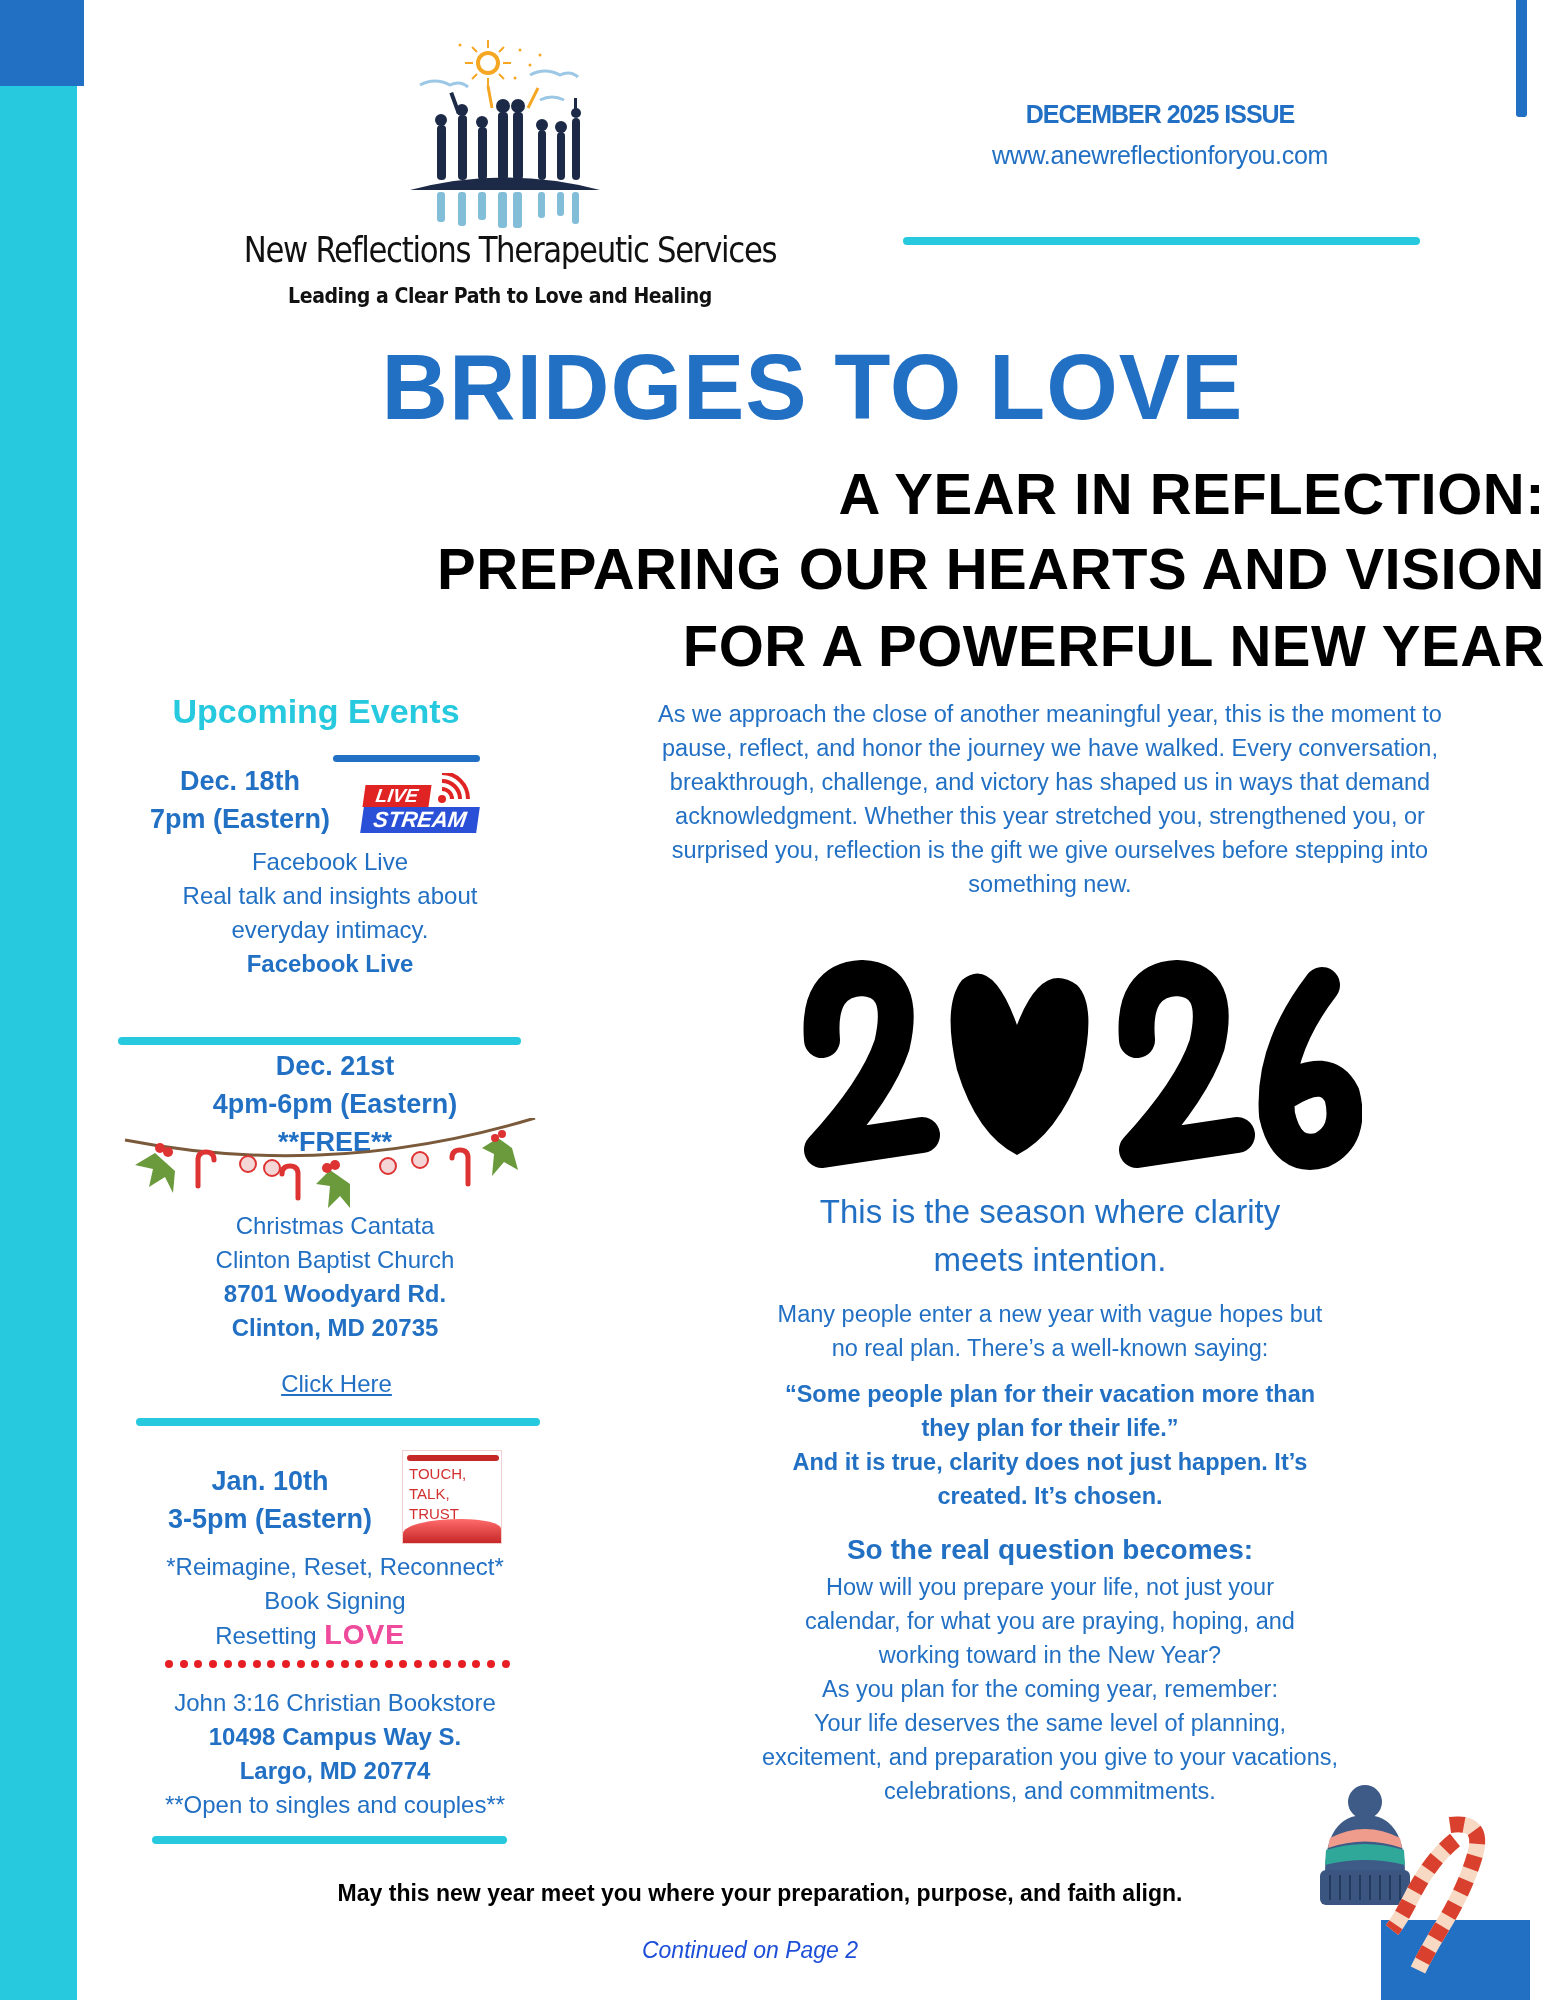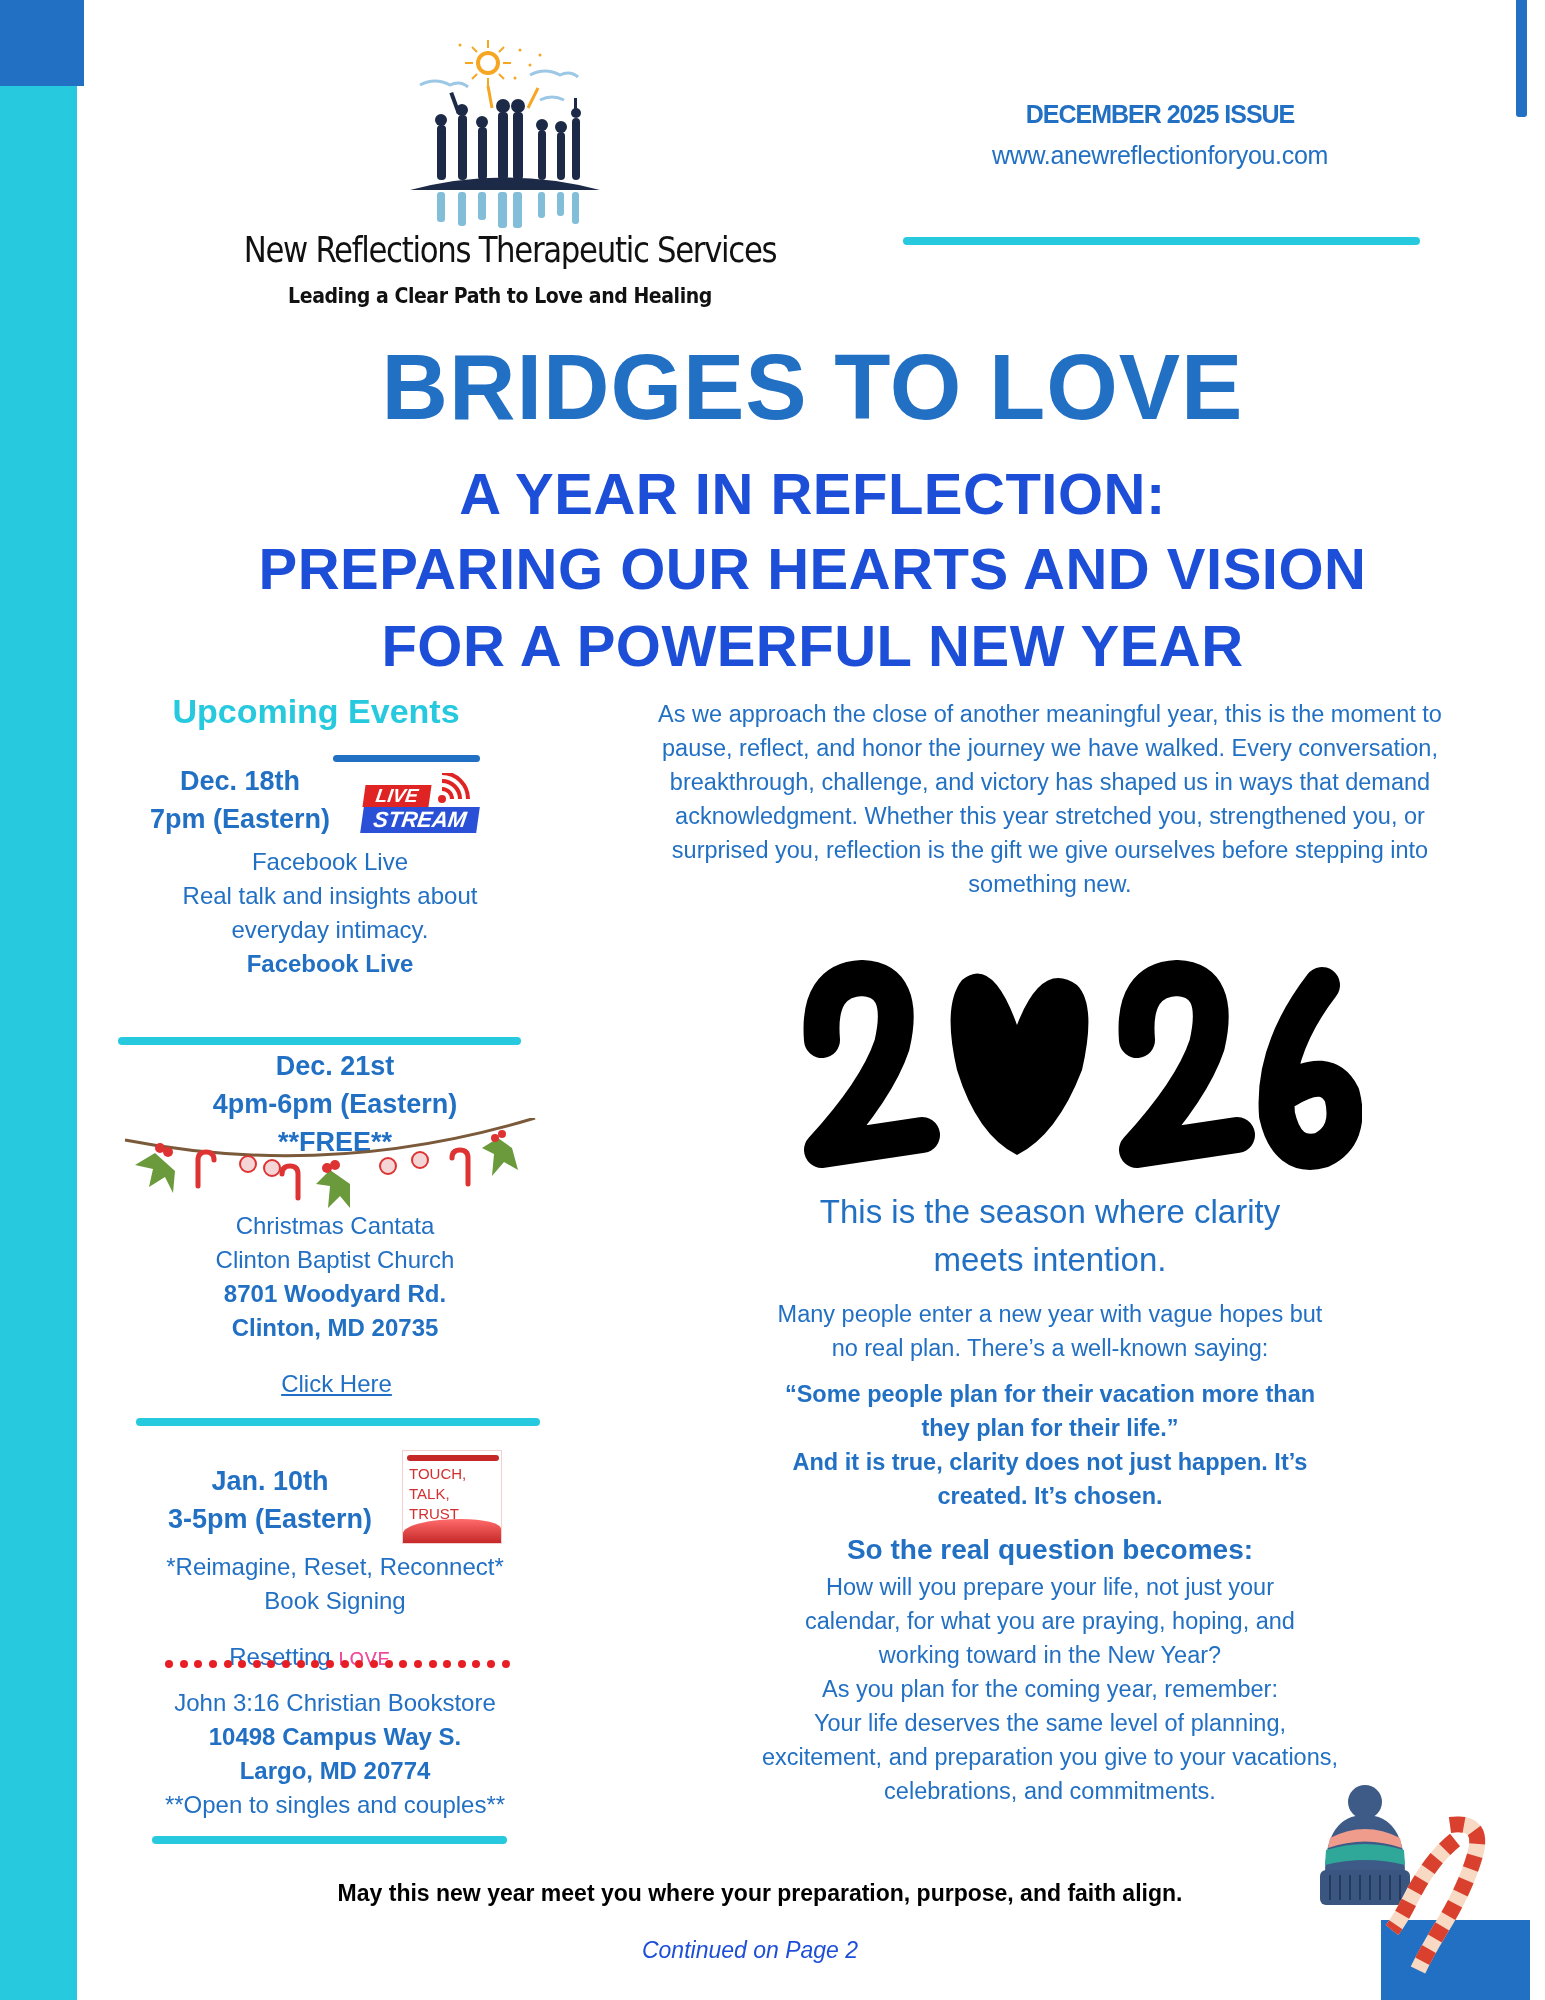--- a/index.html
+++ b/index.html
@@ -17,21 +17,21 @@
     #company-name { left: 170px; top: 230px; width: 680px; text-align: center; font-family: "DejaVu Sans", sans-serif;
       font-size: 35px; color: #111; letter-spacing: -1.5px; transform: scaleX(0.88); transform-origin: center; font-weight: 500; }
     #tagline { left: 180px; top: 283px; width: 640px; text-align: center; font-family: "DejaVu Sans", sans-serif;
       font-size: 22px; font-weight: bold; color: #111; transform: scaleX(0.86); transform-origin: center; letter-spacing: -0.5px; }
 
     #issue { left: 900px; top: 100px; width: 520px; text-align: center; font-size: 25px; font-weight: bold; letter-spacing: -1px; color: #2270c4; }
     #website { left: 880px; top: 141px; width: 560px; text-align: center; font-size: 25px; color: #2270c4; letter-spacing: -0.3px; }
     #header-rule { left: 903px; top: 237px; width: 517px; height: 8px; border-radius: 4px; background: #26c9de; }
 
     #main-title { left: 80px; top: 335px; width: 1465px; text-align: center; font-size: 92px; font-weight: bold; color: #2270c4; letter-spacing: 1px; }
-    .subtitle { left: 80px; width: 1465px; text-align: center; font-size: 58px; font-weight: bold; color: #1d4ed8; letter-spacing: 0.5px; }
+    .subtitle { left: 80px; width: 1465px; text-align: right; font-size: 58px; font-weight: bold; color: #000000; letter-spacing: 0.5px; }
     #sub1 { top: 460px; }
     #sub2 { top: 535px; }
     #sub3 { top: 612px; }
 
     
     .lc { position: absolute; left: 100px; width: 460px; text-align: center; }
     #events-heading { left: 136px; top: 692px; width: 360px; text-align: center; font-size: 34px; font-weight: bold; color: #26c9de; }
     .rule-blue { position: absolute; height: 7px; border-radius: 4px; background: #2270c4; }
     .rule-cyan { position: absolute; height: 8px; border-radius: 4px; background: #26c9de; }
 
@@ -46,22 +46,22 @@
       font-size: 22px; font-weight: bold; font-style: italic; text-align: center; line-height: 26px; transform: skewX(-8deg); }
     #live-badge .waves { position: absolute; left: 72px; top: 0; width: 40px; height: 32px; }
 
     #garland { left: 120px; top: 1118px; width: 420px; height: 95px; }
 
     #book-cover { left: 402px; top: 1450px; width: 100px; height: 94px; background: #fff; border: 1px solid #f2d0d0; overflow: hidden; }
     #book-cover .strip { position: absolute; left: 4px; top: 4px; width: 92px; height: 6px; background: #c62828; border-radius: 3px; }
     #book-cover .w { position: absolute; left: 6px; font-size: 15px; color: #d32f2f; line-height: 18px; }
     #book-cover .wave { position: absolute; left: 0; bottom: 0; width: 100%; height: 24px; background: linear-gradient(180deg, #ff6b6b, #c62828); border-radius: 60% 40% 0 0; }
 
-    .love-word { display: inline-block; font-weight: normal; font-size: 18px; letter-spacing: 1px;
-      background: linear-gradient(90deg, #e83e8c, #ff7eb3, #e83e8c); -webkit-background-clip: text; color: #ef4b9c; margin-left: 8px; margin-top: 24px; }
+    .love-word { display: inline-block; font-weight: bold; font-size: 28px; letter-spacing: 1px;
+      background: linear-gradient(90deg, #e83e8c, #ff7eb3, #e83e8c); -webkit-background-clip: text; color: #ef4b9c; margin-left: 8px; }
 
     #dotted-line { left: 165px; top: 1660px; width: 345px; height: 10px; display: flex; justify-content: space-between; }
     #dotted-line span { width: 8px; height: 8px; border-radius: 50%; background: #e81e25; }
 
     
     .rc { position: absolute; left: 650px; width: 800px; text-align: center; color: #2270c4; }
     #intro { top: 697px; font-size: 23.5px; line-height: 34px; }
     #year-art { left: 782px; top: 950px; width: 580px; height: 225px; }
     #season { top: 1188px; font-size: 33px; line-height: 48px; }
     #many { top: 1297px; font-size: 23.5px; line-height: 34px; }

